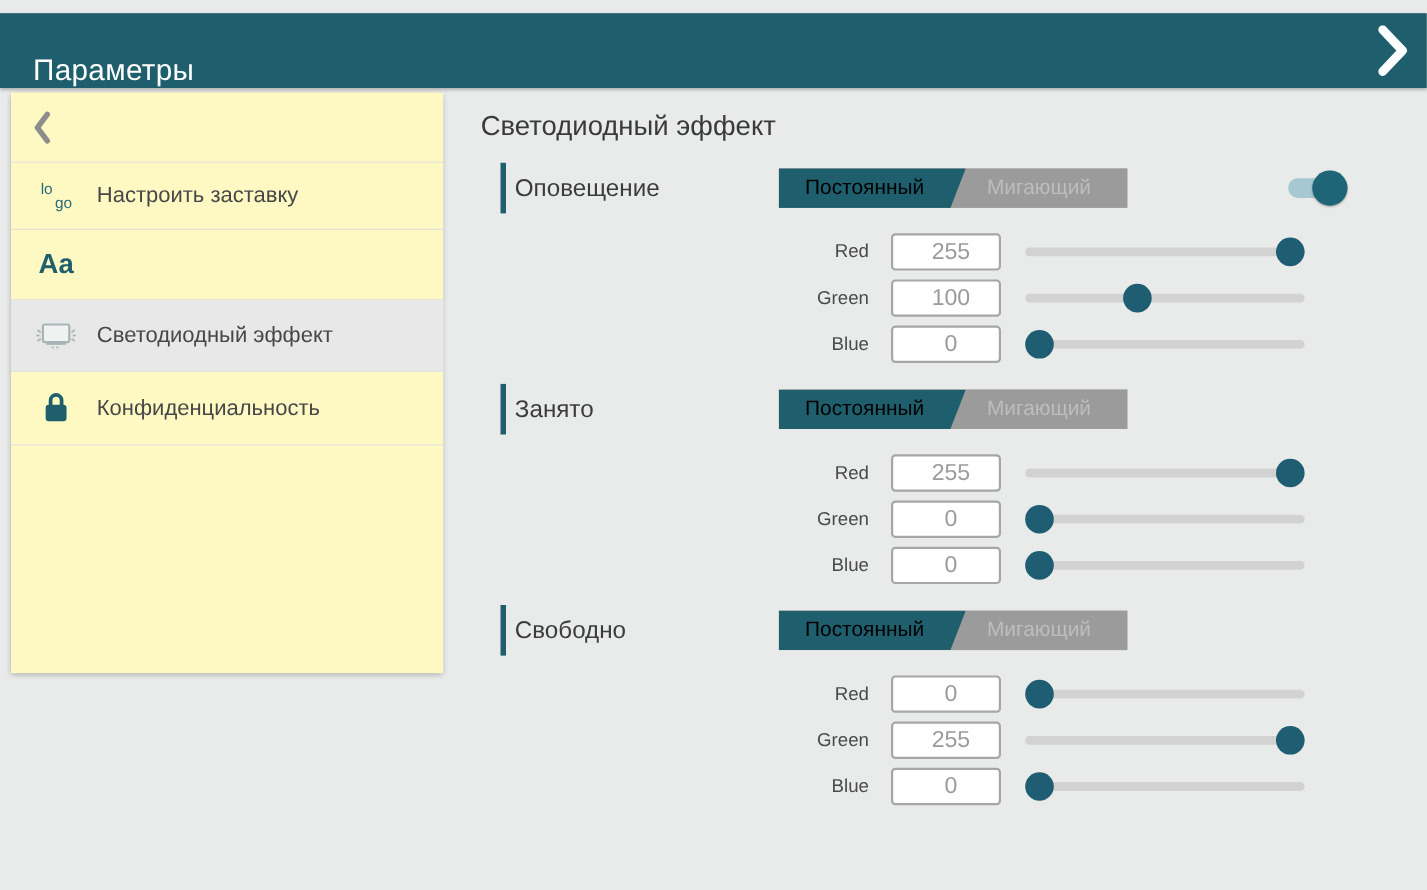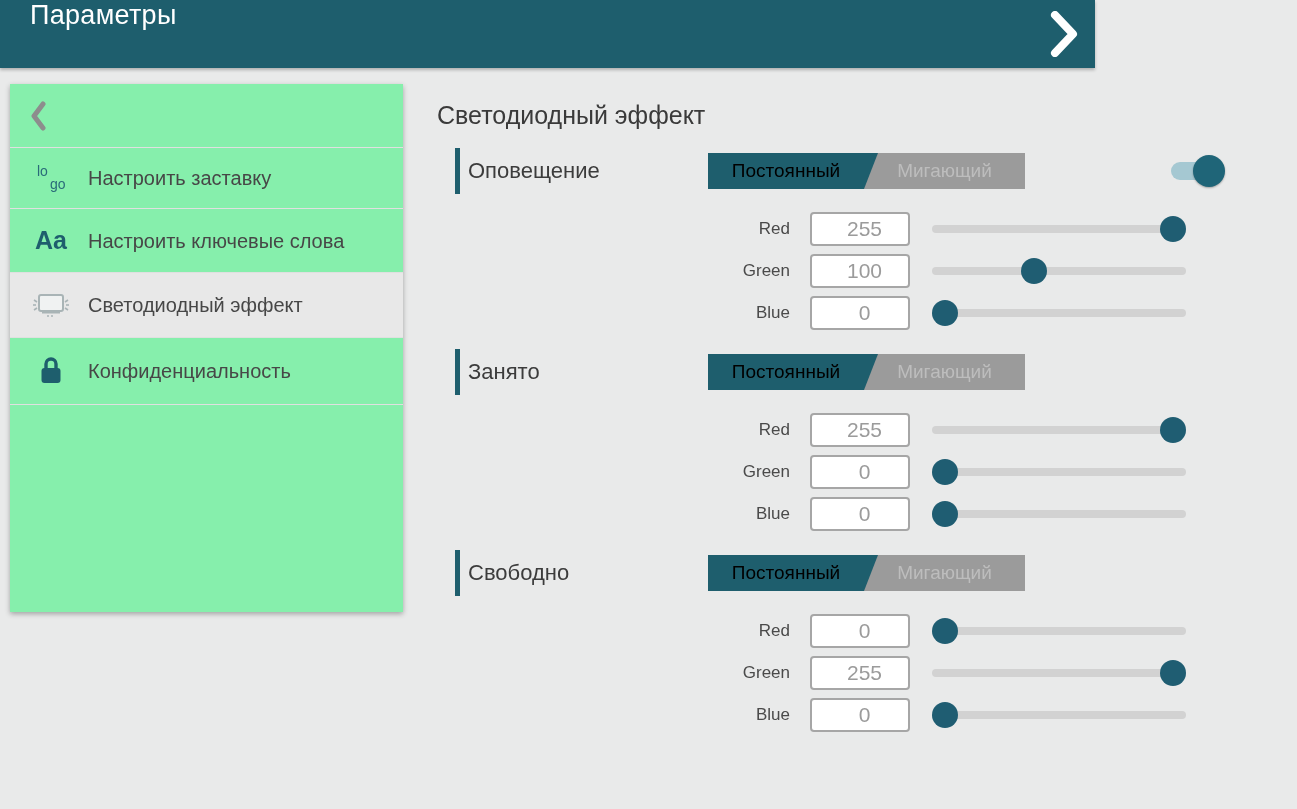--- a/index.html
+++ b/index.html
@@ -1,29 +1,29 @@
 <!DOCTYPE html>
 <html><head>
 <meta charset="utf-8">
 <style>
   * { margin:0; padding:0; box-sizing:border-box; }
   html,body { width:1297px; height:809px; overflow:hidden;
     font-family:"Liberation Sans","DejaVu Sans",sans-serif;
     background:#e9eaea; }
 
   
-  .header { position:absolute; left:0; top:0; width:1095px; height:68px;
+  .header { position:absolute; left:0; top:12px; width:1297px; height:68px;
     background:#1e5e6d; box-shadow:0 2px 3px rgba(0,0,0,.25);
-    display:flex; align-items:flex-start; z-index:5; }
+    display:flex; align-items:flex-end; z-index:5; }
   .header-title { color:#ffffff; font-size:27px; margin-left:30px; font-weight:400; letter-spacing:.3px; }
   .header-forward { position:absolute; right:16px; top:11px; width:30px; height:46px; cursor:pointer; }
 
   
   .sidebar { position:absolute; left:10px; top:84px; width:393px; height:528px;
-    background:#86efac; box-shadow:0 2px 5px rgba(0,0,0,.3); z-index:2; }
+    background:#fef9c3; box-shadow:0 2px 5px rgba(0,0,0,.3); z-index:2; }
   .side-back { height:64px; display:flex; align-items:center; padding-left:20px;
     border-bottom:1px solid #e0e0e0; cursor:pointer; }
   .side-item { display:flex; align-items:center; padding:17px 14px 17px 20px;
     border-bottom:1px solid #e0e0e0; cursor:pointer; }
   .side-item.selected { background:#e8e8e8; }
   .side-icon { width:42px; min-width:42px; margin-right:16px; display:flex;
     align-items:center; justify-content:center; }
   .side-label { font-size:20px; color:#474747; line-height:26px; }
   .logo-txt { flex-direction:column; align-items:flex-start; color:#2a6b79;
     font-size:14px; line-height:13px; padding-left:7px; }
@@ -90,21 +90,20 @@
   <div class="side-item">
     <span class="side-icon logo-txt">
       <span>lo</span>
       <span class="l2">go</span>
     </span>
     <span class="side-label">Настроить заставку</span>
   </div>
 
   <div class="side-item">
     <span class="side-icon aa-txt">Aa</span>
-    <span class="side-label">Настроить ключевые слова</span>
   </div>
 
   <div class="side-item selected">
     <span class="side-icon">
       <svg width="40" height="30" viewBox="0 0 40 30">
         <rect x="8" y="5" width="24" height="16" rx="2" fill="#f0f2f2" stroke="#a9b4b6" stroke-width="2"></rect>
         <rect x="11" y="21" width="18" height="2.5" fill="#a9b4b6"></rect>
         <line x1="3" y1="10" x2="6" y2="12" stroke="#a9b4b6" stroke-width="1.6"></line>
         <line x1="2" y1="15" x2="5" y2="15" stroke="#a9b4b6" stroke-width="1.6"></line>
         <line x1="3" y1="20" x2="6" y2="18" stroke="#a9b4b6" stroke-width="1.6"></line>

